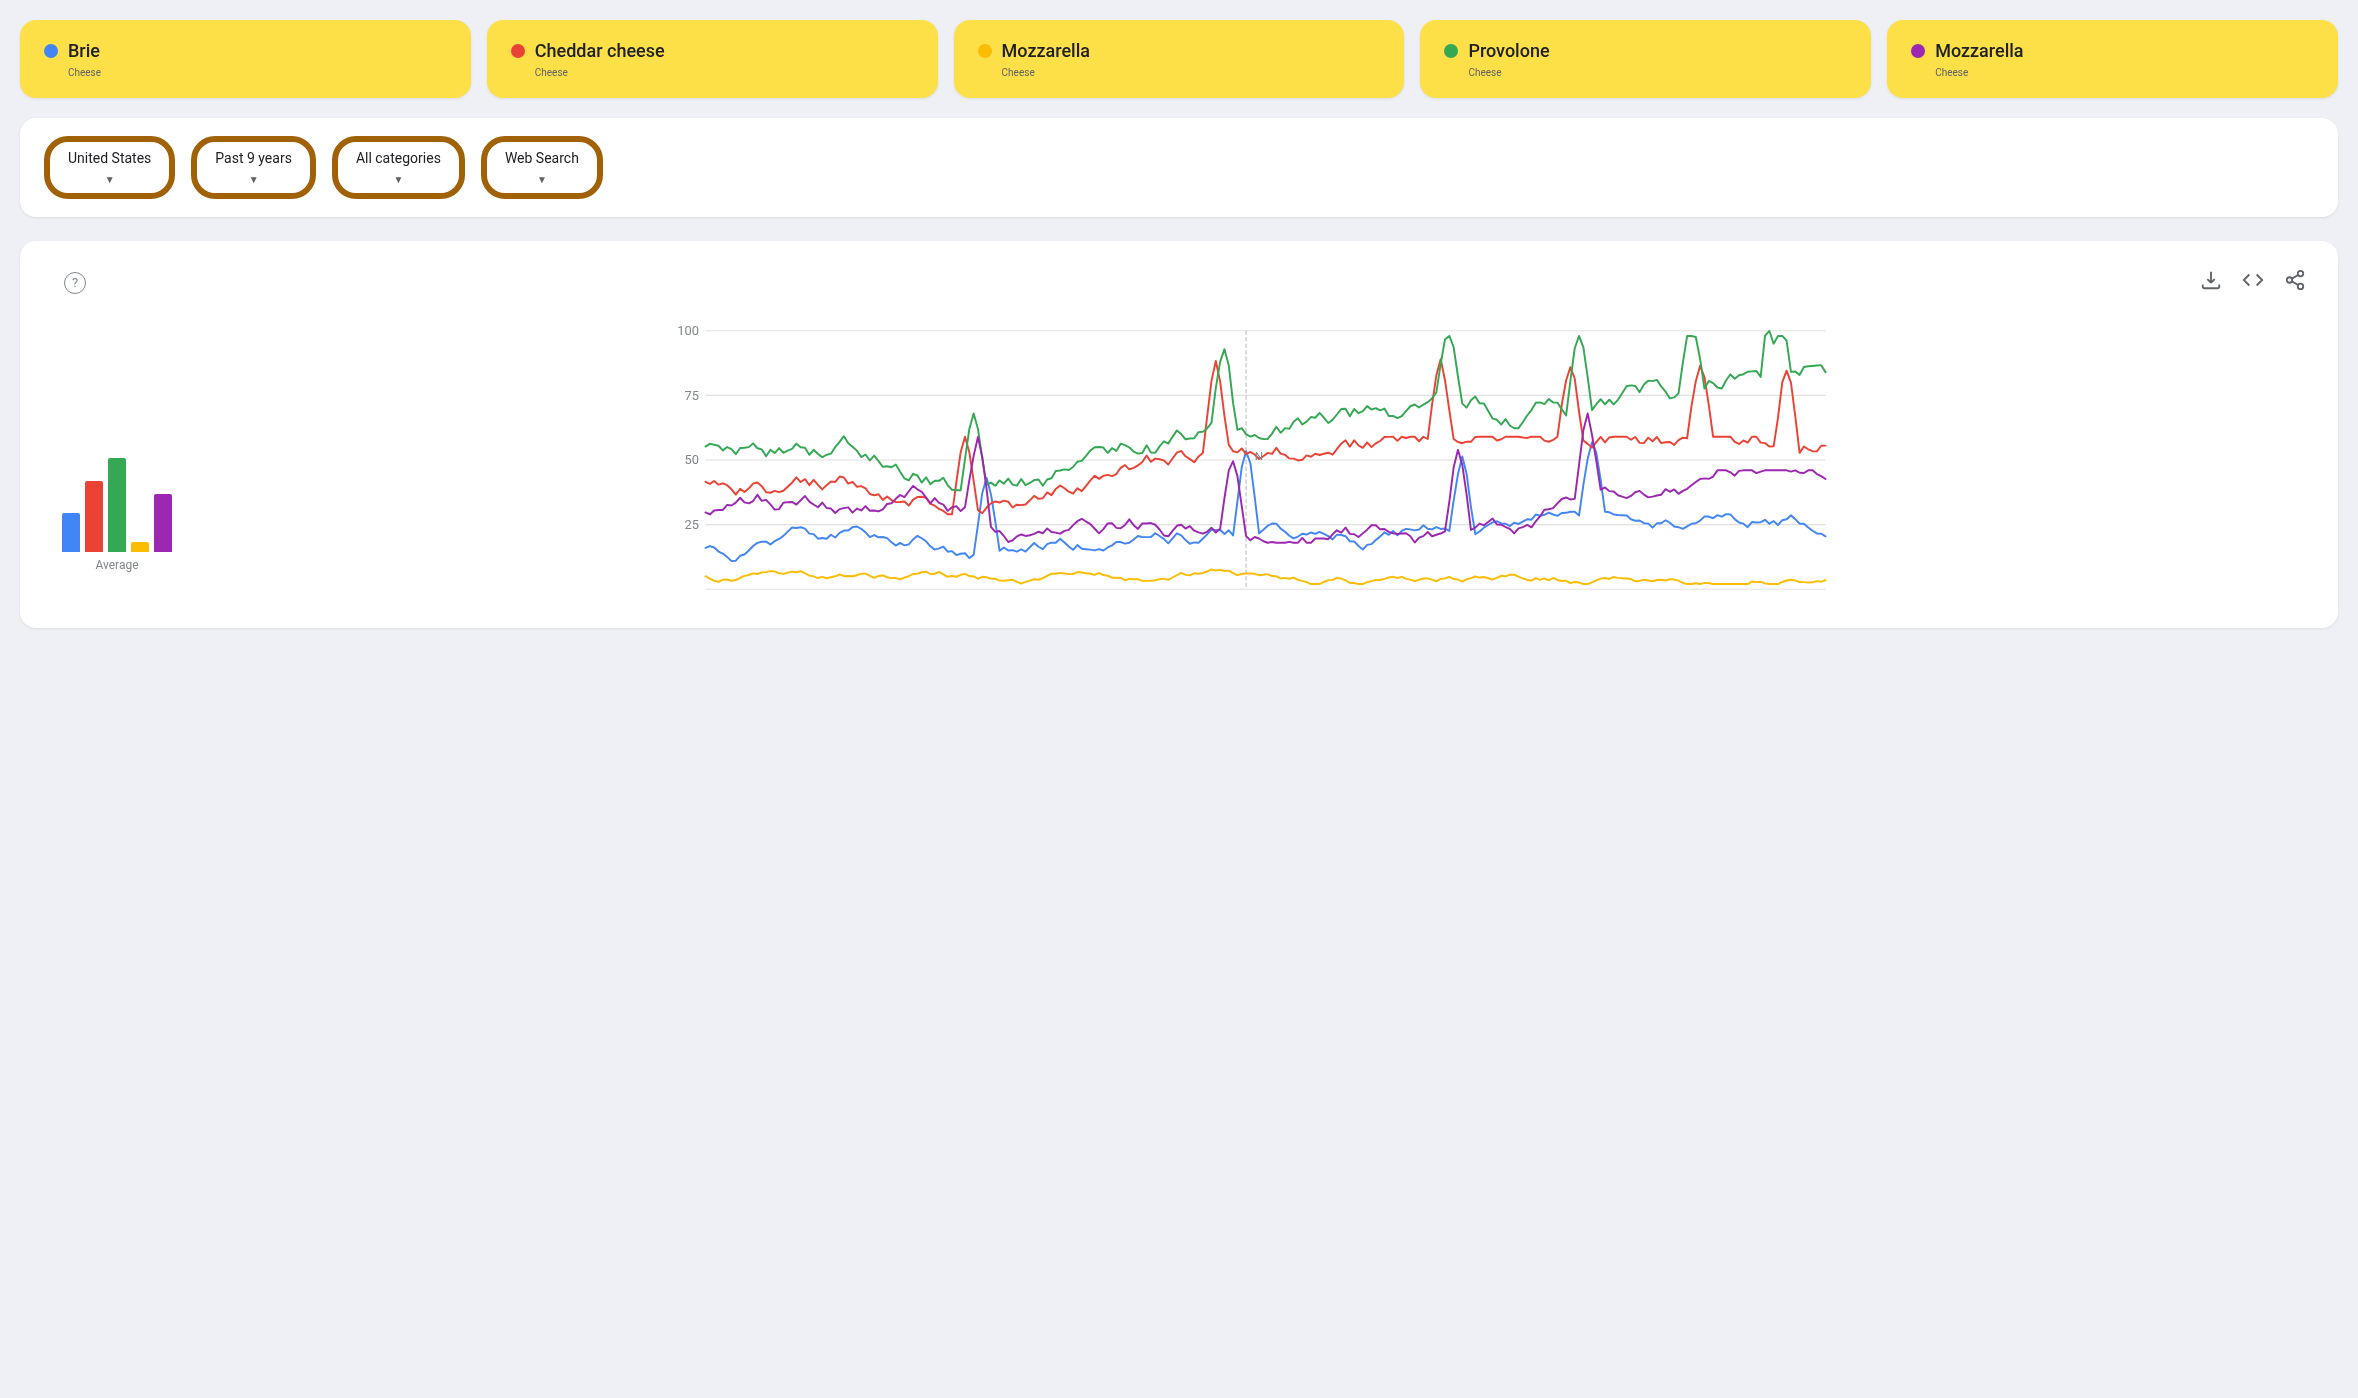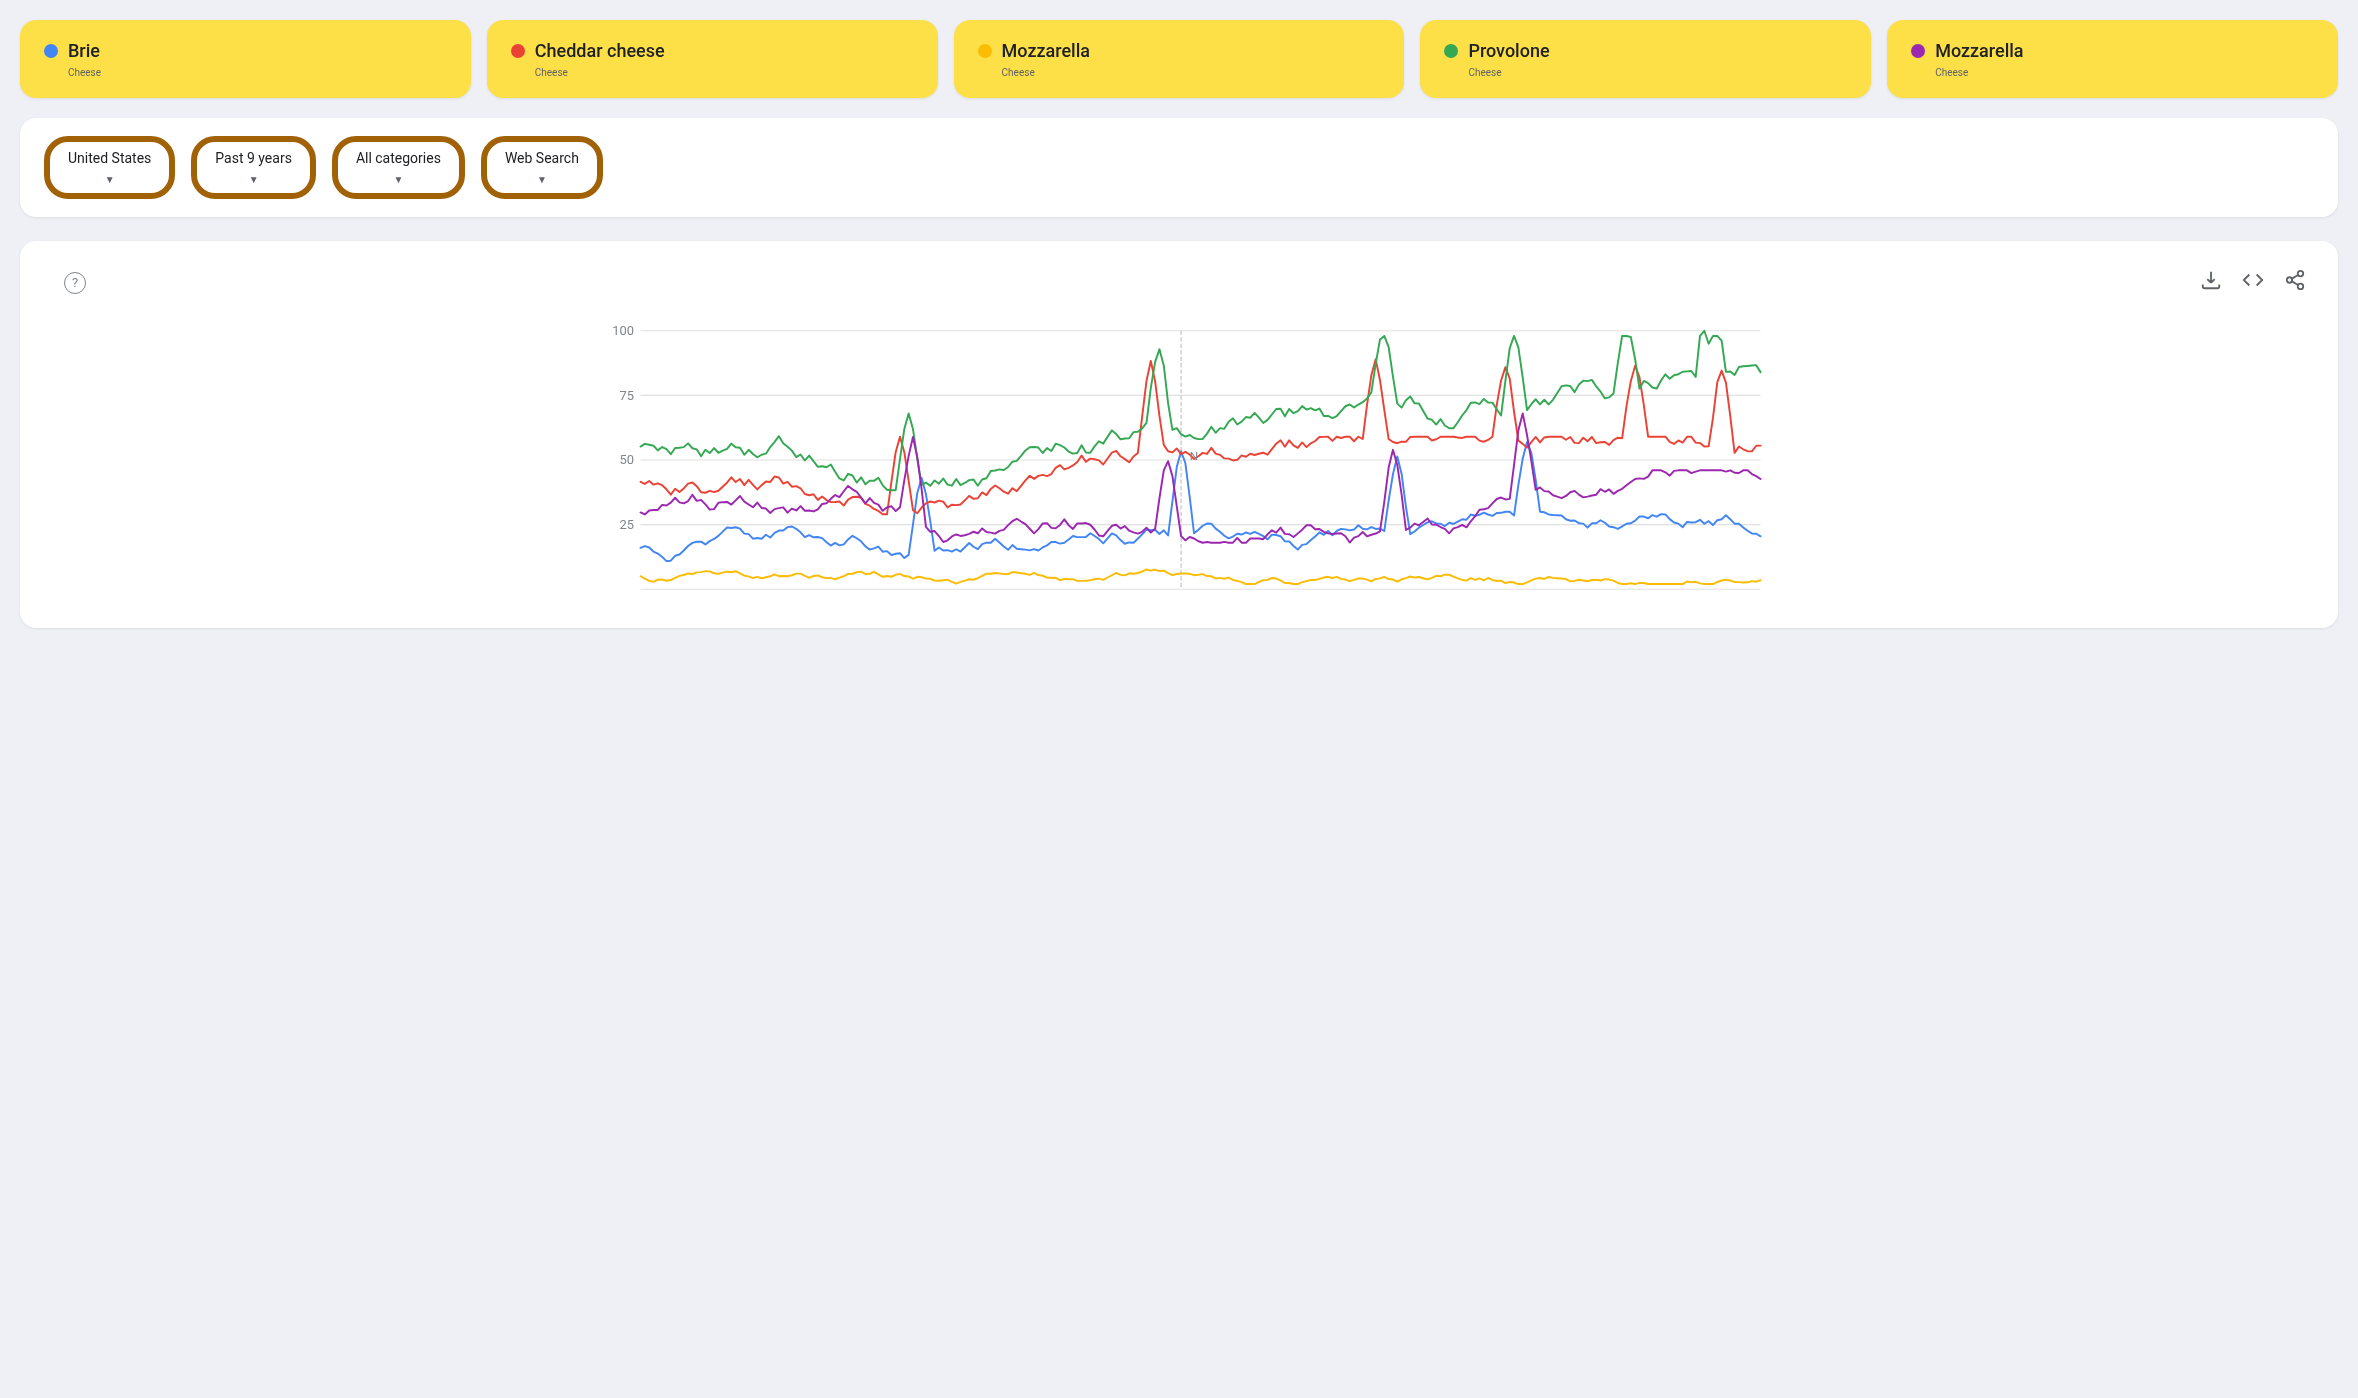--- a/index.html
+++ b/index.html
@@ -243,20 +243,30 @@
             <circle cx="18" cy="5" r="3"></circle>
             <circle cx="6" cy="12" r="3"></circle>
             <circle cx="18" cy="19" r="3"></circle>
             <line x1="8.59" y1="13.51" x2="15.42" y2="17.49"></line>
             <line x1="15.41" y1="6.51" x2="8.59" y2="10.49"></line>
           </svg>
       </span>
     </div>
   </div>
   <div class="chart-body">
+    <div class="avg-section">
+      <div class="avg-bars" id="avg-bars-el">
+          <div class="avg-bar" style="background: rgb(66, 133, 244); height: 39px;"></div>
+          <div class="avg-bar" style="background: rgb(234, 67, 53); height: 71.5px;"></div>
+          <div class="avg-bar" style="background: rgb(52, 168, 83); height: 93.6px;"></div>
+          <div class="avg-bar" style="background: rgb(251, 188, 4); height: 10.4px;"></div>
+          <div class="avg-bar" style="background: rgb(156, 39, 176); height: 58.5px;"></div>
+        </div>
+      <div class="avg-label">Average</div>
+    </div>
     <div class="main-chart">
       <div class="chart-svg-container" id="chart-svg-container"><svg viewBox="0 0 1100 260" width="100%" height="100%" xmlns="http://www.w3.org/2000/svg">
             <line x1="50" y1="250" x2="1090" y2="250" stroke="#e0e0e0" stroke-width="1"></line>
             <text x="44" y="254" text-anchor="end" font-size="12" fill="#80868b"></text>
             <line x1="50" y1="190" x2="1090" y2="190" stroke="#e0e0e0" stroke-width="1"></line>
             <text x="44" y="194" text-anchor="end" font-size="12" fill="#80868b">25</text>
             <line x1="50" y1="130" x2="1090" y2="130" stroke="#e0e0e0" stroke-width="1"></line>
             <text x="44" y="134" text-anchor="end" font-size="12" fill="#80868b">50</text>
             <line x1="50" y1="70" x2="1090" y2="70" stroke="#e0e0e0" stroke-width="1"></line>
             <text x="44" y="74" text-anchor="end" font-size="12" fill="#80868b">75</text>

